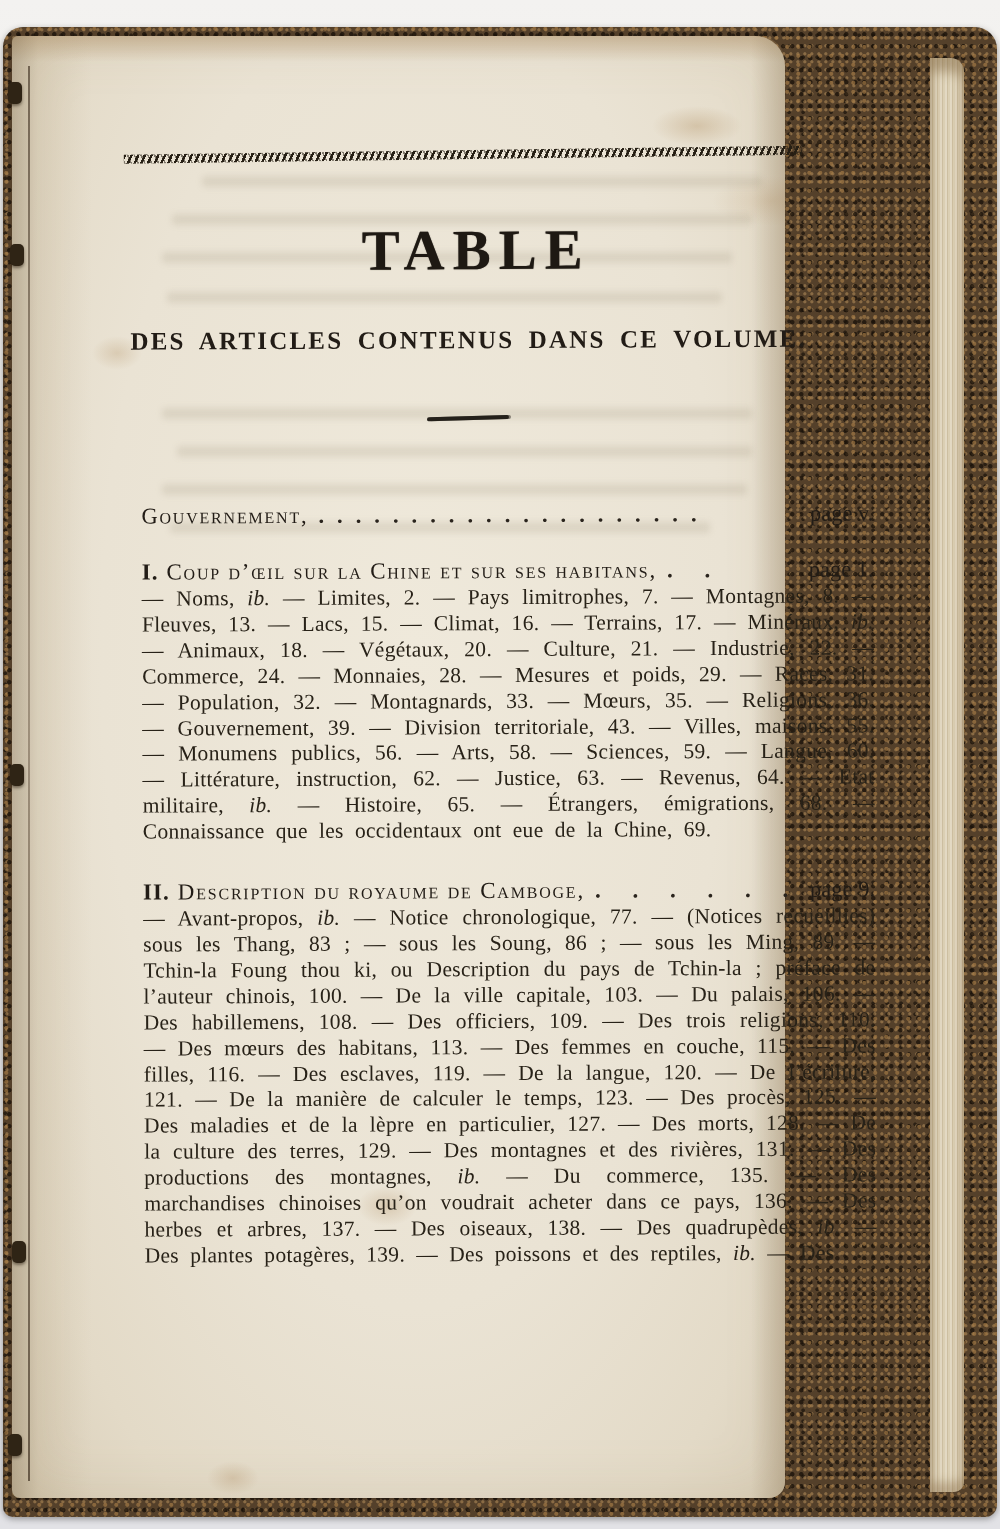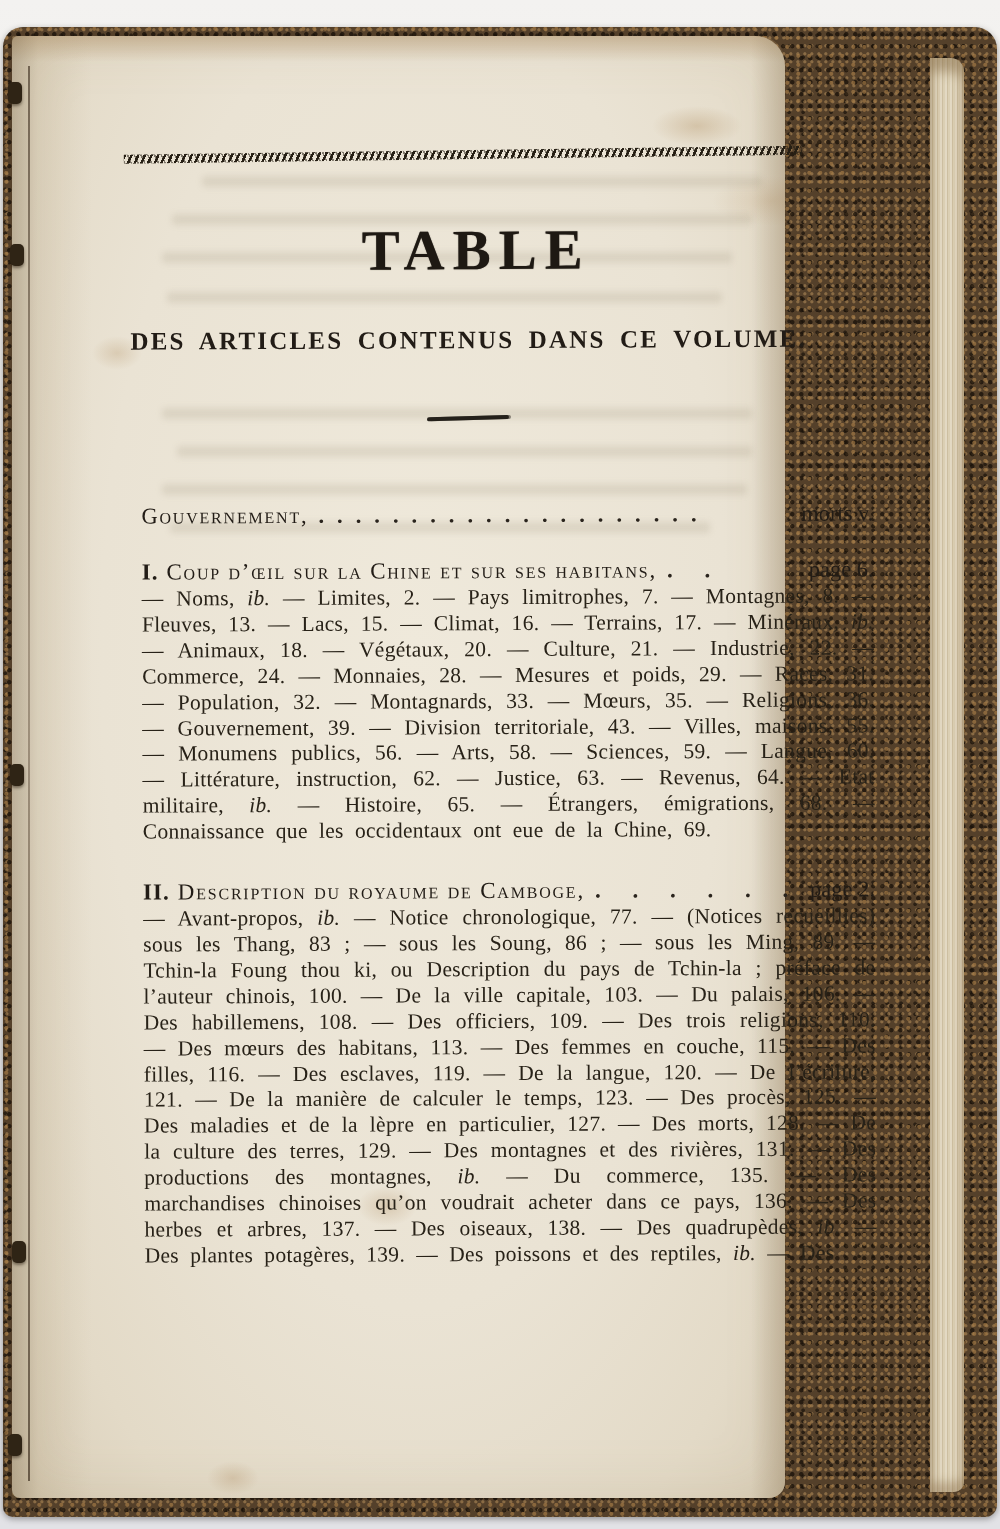--- a/index.html
+++ b/index.html
@@ -112,33 +112,33 @@
 
     <div class="title">TABLE</div>
 
     <div class="subtitle">DES ARTICLES CONTENUS DANS CE VOLUME.</div>
 
     <div class="divider"></div>
 
     <div class="toc-line avert-line">
       <span class="sc">Gouvernement,</span>
       <span class="leader">.....................</span>
-      <span class="pageref">morts v.</span>
+      <span class="pageref">page v.</span>
     </div>
 
     <div class="toc-line section-head">
       <span class="num">I.</span>
       <span class="sc">Coup d’œil sur la Chine et sur ses habitans,</span>
       <span class="leader">. .</span>
-      <span class="pageref">page 6.</span>
+      <span class="pageref">page 1.</span>
     </div>
     <div class="body-par"><span>— Noms, </span><em>ib.</em><span> — Limites, 2. — Pays limitrophes, 7. — Montagnes, 8. — Fleuves, 13. — Lacs, 15. — Climat, 16. — Terrains, 17. — Minéraux, </span><em>ib.</em><span> — Animaux, 18. — Végétaux, 20. — Culture, 21. — Industrie, 22. — Commerce, 24. — Monnaies, 28. — Mesures et poids, 29. — Races, 31. — Population, 32. — Montagnards, 33. — Mœurs, 35. — Religions, 36. — Gouvernement, 39. — Division territoriale, 43. — Villes, maisons, 55. — Monumens publics, 56. — Arts, 58. — Sciences, 59. — Langue, 60. — Littérature, instruction, 62. — Justice, 63. — Revenus, 64. — État militaire, </span><em>ib.</em><span> — Histoire, 65. — Étrangers, émigrations, 68. — Connaissance que les occidentaux ont eue de la Chine, 69.</span></div>
 
     <div class="toc-line section-head sect2">
       <span class="num">II.</span>
       <span class="sc">Description du royaume de Camboge,</span>
       <span class="leader">. . . . . .</span>
-      <span class="pageref">page 2.</span>
+      <span class="pageref">page 9.</span>
     </div>
     <div class="body-par"><span>— Avant-propos, </span><em>ib.</em><span> — Notice chronologique, 77. — (Notices recueillies) sous les Thang, 83 ; — sous les Soung, 86 ; — sous les Ming, 89. — Tchin-la Foung thou ki, ou Description du pays de Tchin-la ; préface de l’auteur chinois, 100. — De la ville capitale, 103. — Du palais, 106. — Des habillemens, 108. — Des officiers, 109. — Des trois religions, 110. — Des mœurs des habitans, 113. — Des femmes en couche, 115. — Des filles, 116. — Des esclaves, 119. — De la langue, 120. — De l’écriture, 121. — De la manière de calculer le temps, 123. — Des procès, 125. — Des maladies et de la lèpre en particulier, 127. — Des morts, 128. — De la culture des terres, 129. — Des montagnes et des rivières, 131. — Des productions des montagnes, </span><em>ib.</em><span> — Du commerce, 135. — Des marchandises chinoises qu’on voudrait acheter dans ce pays, 136. — Des herbes et arbres, 137. — Des oiseaux, 138. — Des quadrupèdes, </span><em>ib.</em><span> — Des plantes potagères, 139. — Des poissons et des reptiles, </span><em>ib.</em><span> — Des</span></div>
 
   </div>
 </div>
 
 </body></html>

